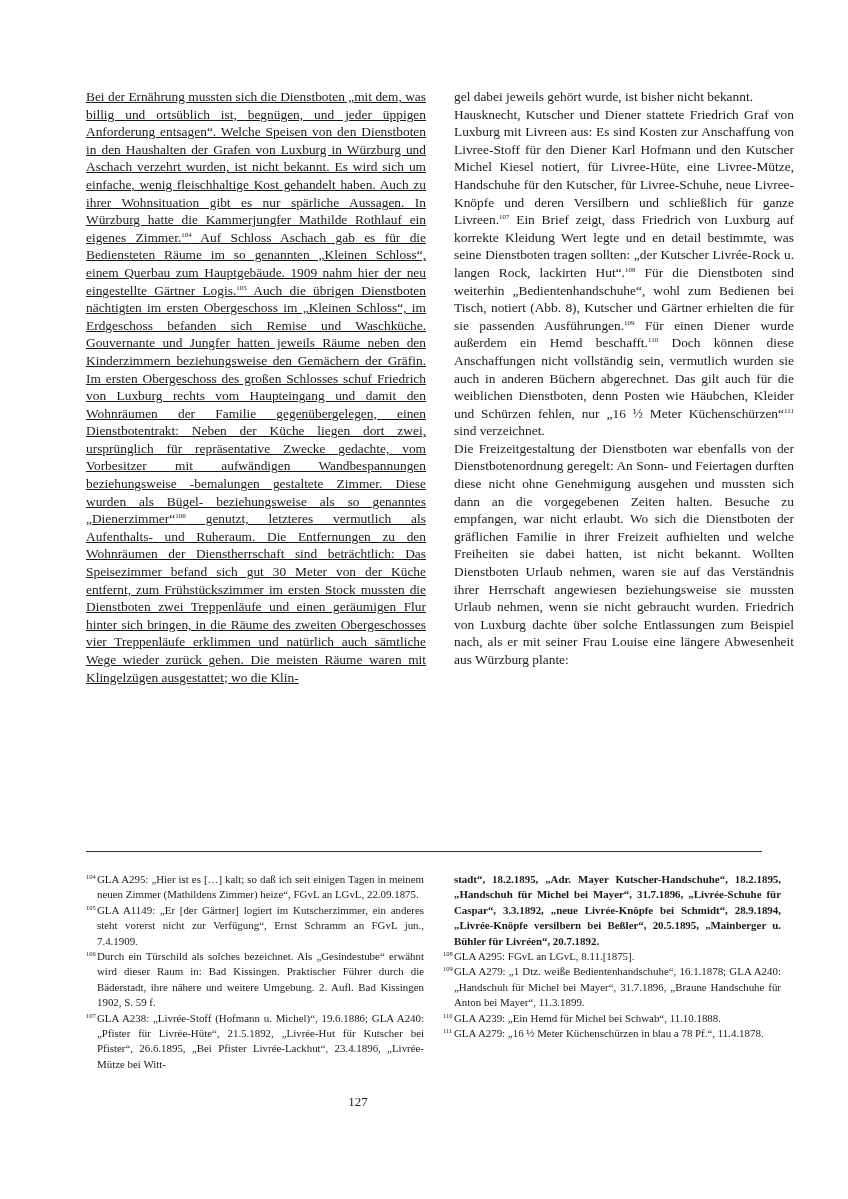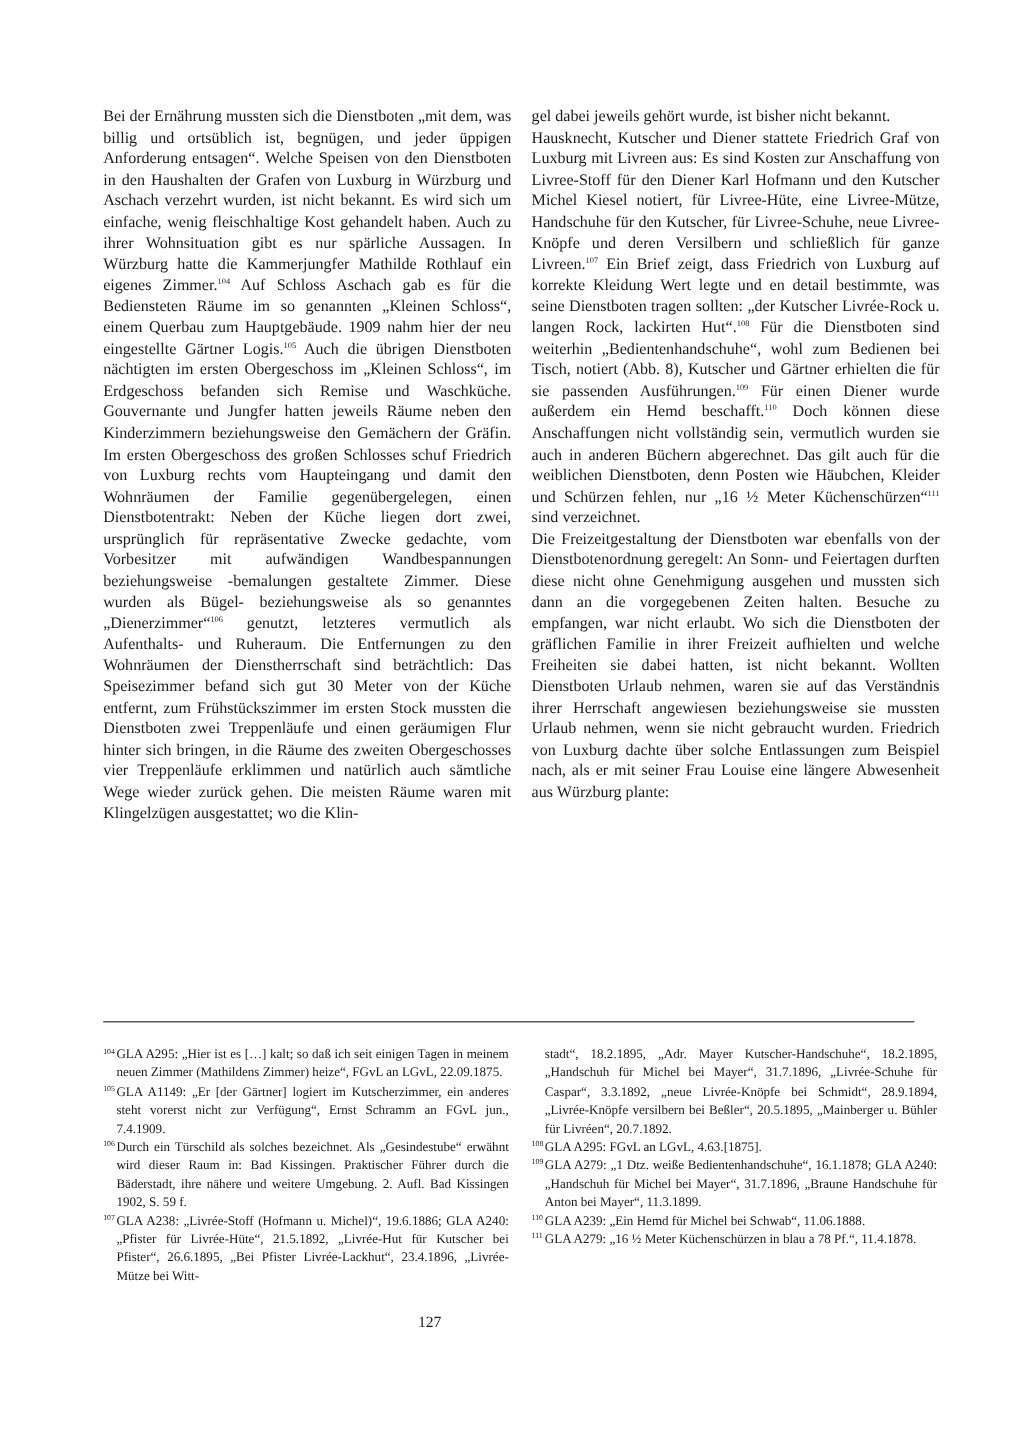--- a/index.html
+++ b/index.html
@@ -1,32 +1,32 @@
 <!DOCTYPE html>
 <html><head>
 <meta charset="utf-8">
 <style>
   html, body { margin: 0; padding: 0; background: #ffffff; }
   body { width: 848px; height: 1199px; position: relative; overflow: hidden;
          font-family: "DejaVu Serif", "Liberation Serif", serif; color: #1a1a1a; }
   .col { position: absolute; top: 88px; width: 340px; }
-  .col.left { left: 86px; }
-  .col.right { left: 443px; }
+  .col.left { left: 86px; text-decoration: underline; }
+  .col.right { left: 454px; }
   .col p { margin: 0; font-size: 13.4px; line-height: 17.6px; text-align: justify;
            font-family: "Liberation Serif", "DejaVu Serif", serif; hyphens: manual; }
   .col p.cont { text-indent: 0; }
   sup { font-size: 7px; vertical-align: 5px; line-height: 0; }
   .rule { position: absolute; left: 86px; top: 851px; width: 676px; height: 1px; background: #333; }
   .fn-col { position: absolute; top: 872px; width: 338px; }
   .fn-col.left { left: 86px; }
   .fn-col.right { left: 443px; }
   .fn { font-family: "Liberation Serif", "DejaVu Serif", serif; font-size: 10.9px; line-height: 15.4px;
         text-align: justify; margin: 0; padding-left: 11px; text-indent: -11px; }
   .fn .num { font-size: 6.5px; vertical-align: 4px; line-height: 0; display: inline-block; width: 11px; text-indent: 0; }
-  .fn.cont { padding-left: 11px; text-indent: 0; }
+  .fn.cont { padding-left: 11px; text-indent: 0; font-weight: bold; }
   .page-number { position: absolute; top: 1094px; left: 0; width: 716px; text-align: center;
                  font-family: "Liberation Serif", "DejaVu Serif", serif; font-size: 13px; }
 </style>
 </head>
 <body>
 
 <div class="col left">
   <p>
     <span>Bei der Ernährung mussten sich die Dienstboten „mit dem, was billig und ortsüblich ist, begnügen, und jeder üppigen Anforderung entsagen“. Welche Speisen von den Dienstboten in den Haushalten der Grafen von Luxburg in Würzburg und Aschach verzehrt wurden, ist nicht bekannt. Es wird sich um einfache, wenig fleischhaltige Kost gehandelt haben. Auch zu ihrer Wohnsituation gibt es nur spärliche Aussagen. In Würzburg hatte die Kammerjungfer Mathilde Rothlauf ein eigenes Zimmer.</span><sup>104</sup><span> Auf Schloss Aschach gab es für die Bediensteten Räume im so genannten „Kleinen Schloss“, einem Querbau zum Hauptgebäude. 1909 nahm hier der neu eingestellte Gärtner Logis.</span><sup>105</sup><span> Auch die übrigen Dienstboten nächtigten im ersten Obergeschoss im „Kleinen Schloss“, im Erdgeschoss befanden sich Remise und Waschküche. Gouvernante und Jungfer hatten jeweils Räume neben den Kinderzimmern beziehungsweise den Gemächern der Gräfin. Im ersten Obergeschoss des großen Schlosses schuf Friedrich von Luxburg rechts vom Haupteingang und damit den Wohnräumen der Familie gegenübergelegen, einen Dienstbotentrakt: Neben der Küche liegen dort zwei, ursprünglich für repräsentative Zwecke gedachte, vom Vorbesitzer mit aufwändigen Wandbespannungen beziehungsweise -bemalungen gestaltete Zimmer. Diese wurden als Bügel- beziehungsweise als so genanntes „Dienerzimmer“</span><sup>106</sup><span> genutzt, letzteres vermutlich als Aufenthalts- und Ruheraum. Die Entfernungen zu den Wohnräumen der Dienstherrschaft sind beträchtlich: Das Speisezimmer befand sich gut 30 Meter von der Küche entfernt, zum Frühstückszimmer im ersten Stock mussten die Dienstboten zwei Treppenläufe und einen geräumigen Flur hinter sich bringen, in die Räume des zweiten Obergeschosses vier Treppenläufe erklimmen und natürlich auch sämtliche Wege wieder zurück gehen. Die meisten Räume waren mit Klingelzügen ausgestattet; wo die Klin-</span>
   </p>
@@ -48,19 +48,19 @@
 
 <div class="fn-col left">
   <p class="fn"><span class="num">104</span><span>GLA A295: „Hier ist es […] kalt; so daß ich seit einigen Tagen in meinem neuen Zimmer (Mathildens Zimmer) heize“, FGvL an LGvL, 22.09.1875.</span></p>
   <p class="fn"><span class="num">105</span><span>GLA A1149: „Er [der Gärtner] logiert im Kutscherzimmer, ein anderes steht vorerst nicht zur Verfügung“, Ernst Schramm an FGvL jun., 7.4.1909.</span></p>
   <p class="fn"><span class="num">106</span><span>Durch ein Türschild als solches bezeichnet. Als „Gesindestube“ erwähnt wird dieser Raum in: Bad Kissingen. Praktischer Führer durch die Bäderstadt, ihre nähere und weitere Umgebung. 2. Aufl. Bad Kissingen 1902, S. 59 f.</span></p>
   <p class="fn"><span class="num">107</span><span>GLA A238: „Livrée-Stoff (Hofmann u. Michel)“, 19.6.1886; GLA A240: „Pfister für Livrée-Hüte“, 21.5.1892, „Livrée-Hut für Kutscher bei Pfister“, 26.6.1895, „Bei Pfister Livrée-Lackhut“, 23.4.1896, „Livrée-Mütze bei Witt-</span></p>
 </div>
 
 <div class="fn-col right">
   <p class="fn cont"><span>stadt“, 18.2.1895, „Adr. Mayer Kutscher-Handschuhe“, 18.2.1895, „Handschuh für Michel bei Mayer“, 31.7.1896, „Livrée-Schuhe für Caspar“, 3.3.1892, „neue Livrée-Knöpfe bei Schmidt“, 28.9.1894, „Livrée-Knöpfe versilbern bei Beßler“, 20.5.1895, „Mainberger u. Bühler für Livréen“, 20.7.1892.</span></p>
-  <p class="fn"><span class="num">108</span><span>GLA A295: FGvL an LGvL, 4.63.[1875].</span></p>
+  <p class="fn"><span class="num">108</span><span>GLA A295: FGvL an LGvL, 8.11.[1875].</span></p>
   <p class="fn"><span class="num">109</span><span>GLA A279: „1 Dtz. weiße Bedientenhandschuhe“, 16.1.1878; GLA A240: „Handschuh für Michel bei Mayer“, 31.7.1896, „Braune Handschuhe für Anton bei Mayer“, 11.3.1899.</span></p>
-  <p class="fn"><span class="num">110</span><span>GLA A239: „Ein Hemd für Michel bei Schwab“, 11.06.1888.</span></p>
+  <p class="fn"><span class="num">110</span><span>GLA A239: „Ein Hemd für Michel bei Schwab“, 11.10.1888.</span></p>
   <p class="fn"><span class="num">111</span><span>GLA A279: „16 ½ Meter Küchenschürzen in blau a 78 Pf.“, 11.4.1878.</span></p>
 </div>
 
 <div class="page-number">127</div>
 
 </body></html>

